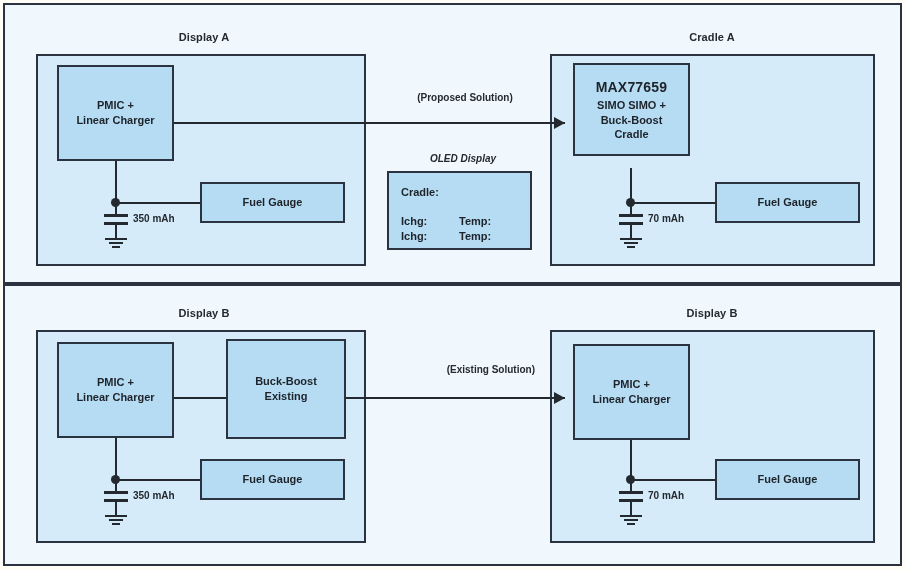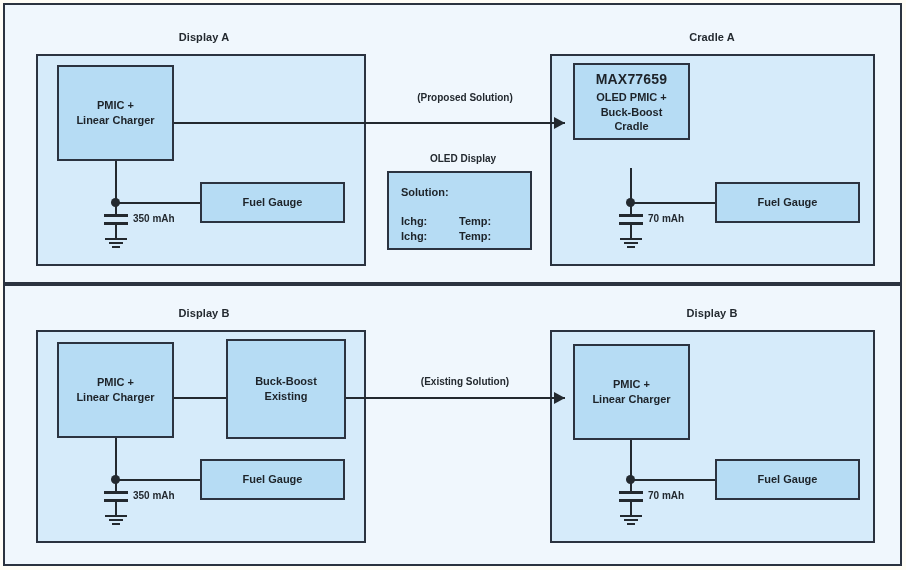--- a/index.html
+++ b/index.html
@@ -159,35 +159,35 @@
     <div class="flabel" style="left:128px;top:208px;text-align:left;">350 mAh</div>
 
     <div class="block" style="left:195px;top:177px;width:145px;height:41px;">
       <span class="ln">Fuel Gauge</span>
     </div>
 
     <div class="wire-h" style="left:168px;top:117px;width:392px;"></div>
     <div class="arrow-head" style="left:549px;top:112px;"></div>
     <div class="flabel" style="left:390px;top:87px;width:140px;">(Proposed Solution)</div>
 
-    <div class="flabel" style="left:388px;top:148px;width:140px;">OLED Display</div>
+    <div class="flabel" style="left:388px;top:148px;width:140px;font-style:italic;">OLED Display</div>
     <div class="oled-box" style="left:382px;top:166px;width:145px;height:79px;">
-      <div class="oled-row" style="left:12px;top:13px;">Solution:</div>
+      <div class="oled-row" style="left:12px;top:13px;">Cradle:</div>
       <div class="oled-row" style="left:12px;top:42px;">Ichg:</div>
       <div class="oled-row" style="left:70px;top:42px;">Temp:</div>
       <div class="oled-row" style="left:12px;top:57px;">Ichg:</div>
       <div class="oled-row" style="left:70px;top:57px;">Temp:</div>
     </div>
 
     <div class="group-title" style="left:642px;top:26px;width:130px;">Cradle A</div>
     <div class="group-box" style="left:545px;top:49px;width:325px;height:212px;"></div>
 
-    <div class="block" style="left:568px;top:58px;width:117px;height:77px;">
+    <div class="block" style="left:568px;top:58px;width:117px;height:93px;">
       <span class="ln big">MAX77659</span>
-      <span class="ln">OLED PMIC +</span>
+      <span class="ln">SIMO SIMO +</span>
       <span class="ln">Buck-Boost</span>
       <span class="ln">Cradle</span>
     </div>
 
     <div class="wire-v" style="left:625px;top:163px;height:35px;"></div>
     <div class="junction" style="left:621px;top:193px;"></div>
     <div class="wire-h" style="left:625px;top:197px;width:86px;"></div>
     <div class="wire-v" style="left:625px;top:197px;height:14px;"></div>
     <div class="cap-plate" style="left:614px;top:209px;width:24px;"></div>
     <div class="cap-plate" style="left:614px;top:217px;width:24px;"></div>
@@ -230,21 +230,21 @@
     <div class="gnd-bar" style="left:104px;top:233px;width:14px;"></div>
     <div class="gnd-bar" style="left:107px;top:237px;width:8px;"></div>
     <div class="flabel" style="left:128px;top:204px;text-align:left;">350 mAh</div>
 
     <div class="block" style="left:195px;top:173px;width:145px;height:41px;">
       <span class="ln">Fuel Gauge</span>
     </div>
 
     <div class="wire-h" style="left:340px;top:111px;width:220px;"></div>
     <div class="arrow-head" style="left:549px;top:106px;"></div>
-    <div class="flabel" style="left:390px;top:90px;width:140px;">(Existing Solution)</div>
+    <div class="flabel" style="left:390px;top:78px;width:140px;text-align:right;">(Existing Solution)</div>
 
     <div class="group-title" style="left:642px;top:21px;width:130px;">Display B</div>
     <div class="group-box" style="left:545px;top:44px;width:325px;height:213px;"></div>
 
     <div class="block" style="left:568px;top:58px;width:117px;height:96px;">
       <span class="ln">PMIC +</span>
       <span class="ln">Linear Charger</span>
     </div>
 
     <div class="wire-v" style="left:625px;top:153px;height:41px;"></div>

